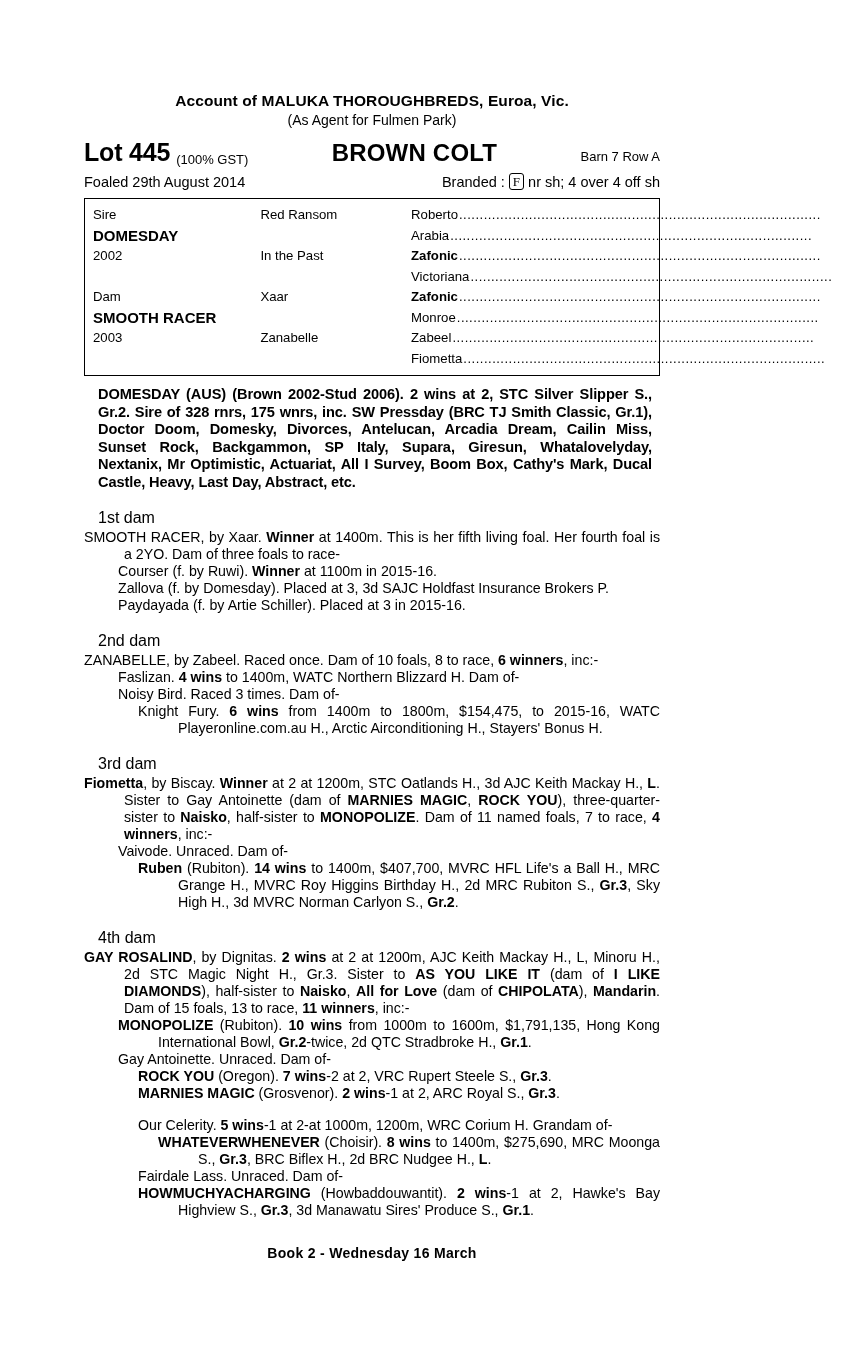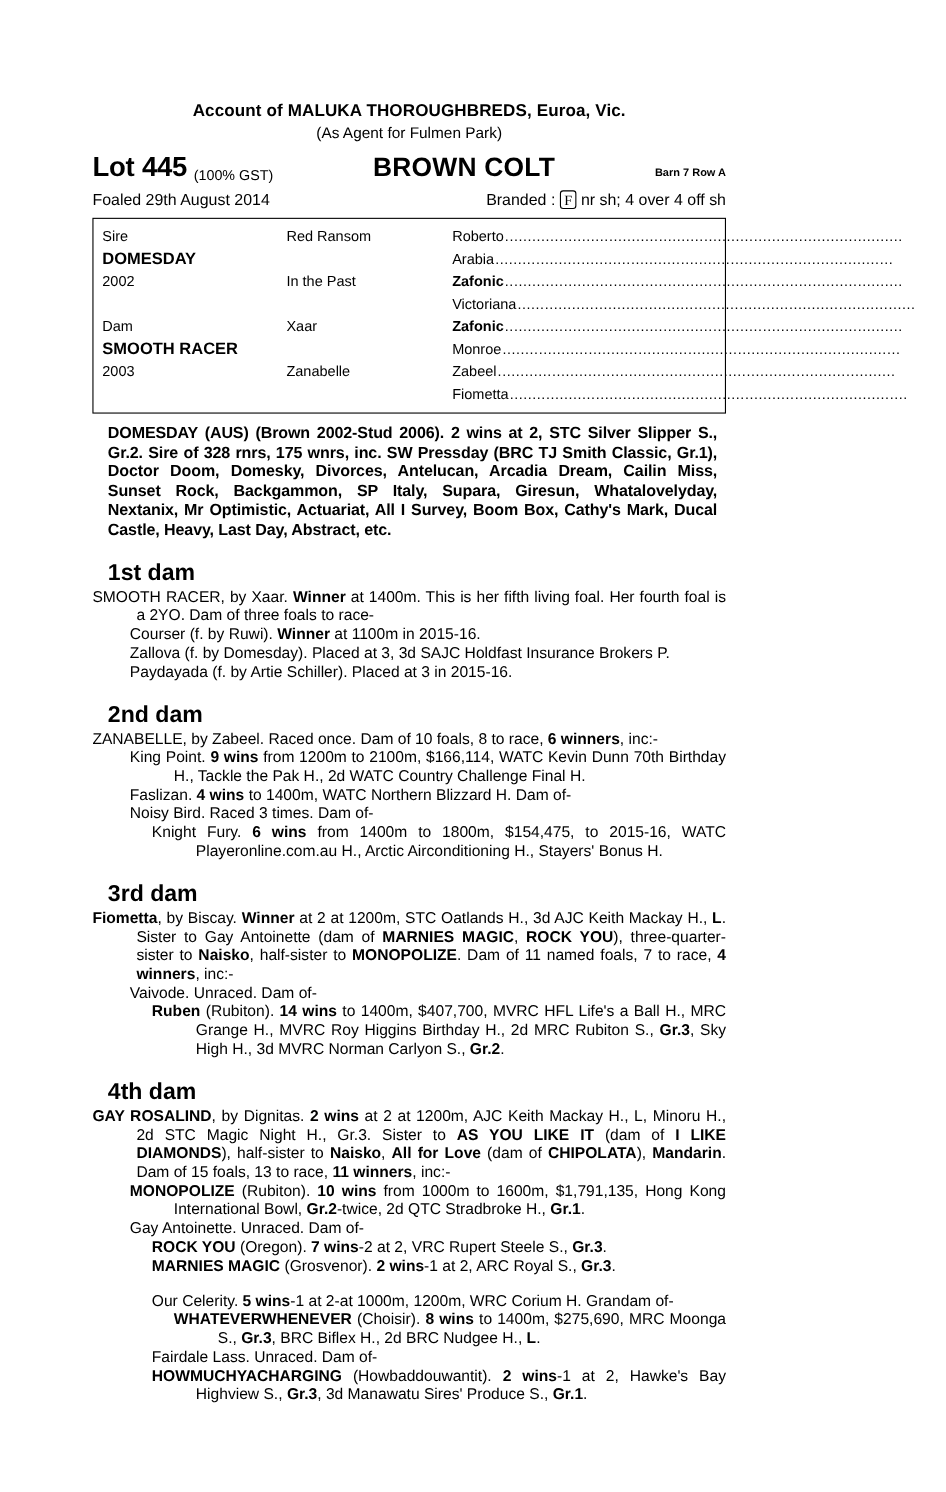--- a/index.html
+++ b/index.html
@@ -36,21 +36,21 @@
   .lotleft{flex:0 0 auto;display:flex;align-items:flex-end;}
   .lotno{font-size:25px;font-weight:bold;letter-spacing:-.2px;}
   .gst{font-size:13px;margin-left:6px;}
   .colt{
     flex:1 1 auto;
     text-align:center;
     font-size:24px;
     font-weight:bold;
     letter-spacing:.2px;
   }
-  .barn{flex:0 0 auto;font-size:10px;font-weight:bold;}
+  .barn{flex:0 0 auto;font-size:13px;font-weight:normal;}
   .foalrow{
     display:flex;
     justify-content:space-between;
     align-items:center;
     font-size:14.5px;
     margin-top:6px;
     margin-bottom:8px;
   }
   .brand{display:inline-flex;align-items:center;gap:4px;}
   .brandbox{
@@ -100,22 +100,22 @@
   .sirepara{
     margin-top:10px;
     font-size:14.6px;
     font-weight:bold;
     text-align:justify;
     line-height:17.5px;
     padding:0 8px 0 14px;
     letter-spacing:-.1px;
   }
   h2.damhead{
-    font-size:21px;
-    font-weight:bold;
+    font-size:16px;
+    font-weight:normal;
     margin:18px 0 2px 14px;
   }
   .body{
     font-size:14.2px;
     line-height:17px;
     text-align:justify;
   }
   .ind1{margin-left:34px;}
   .ind2{margin-left:54px;}
   .hang1{padding-left:40px;text-indent:-40px;}
@@ -218,21 +218,20 @@
       <h2 class="damhead">1st dam</h2>
       <div class="body">
         <div class="hang1">SMOOTH RACER, by Xaar. <b>Winner</b> at 1400m. This is her fifth living foal. Her fourth foal is a 2YO. Dam of three foals to race-</div>
         <div class="ind1" style="margin-left: 34px;">Courser (f. by Ruwi). <b>Winner</b> at 1100m in 2015-16.</div>
         <div class="ind1" style="margin-left: 34px;">Zallova (f. by Domesday). Placed at 3, 3d SAJC Holdfast Insurance Brokers P.</div>
         <div class="ind1" style="margin-left: 34px;">Paydayada (f. by Artie Schiller). Placed at 3 in 2015-16.</div>
       </div>
       <h2 class="damhead">2nd dam</h2>
       <div class="body">
         <div class="hang1">ZANABELLE, by Zabeel. Raced once. Dam of 10 foals, 8 to race, <b>6 winners</b>, inc:-</div>
-        <div class="hang2">King Point. <b>9 wins</b> from 1200m to 2100m, $166,114, WATC Kevin Dunn 70th Birthday H., Tackle the Pak H., 2d WATC Country Challenge Final H.</div>
         <div class="ind1" style="margin-left: 34px;">Faslizan. <b>4 wins</b> to 1400m, WATC Northern Blizzard H. Dam of-</div>
         <div class="ind1" style="margin-left: 34px;">Noisy Bird. Raced 3 times. Dam of-</div>
         <div class="hang3" style="margin-left: 54px;">Knight Fury. <b>6 wins</b> from 1400m to 1800m, $154,475, to 2015-16, WATC Playeronline.com.au H., Arctic Airconditioning H., Stayers' Bonus H.</div>
       </div>
       <h2 class="damhead">3rd dam</h2>
       <div class="body">
         <div class="hang1"><b>Fiometta</b>, by Biscay. <b>Winner</b> at 2 at 1200m, STC Oatlands H., 3d AJC Keith Mackay H., <b>L</b>. Sister to Gay Antoinette (dam of <b>MARNIES MAGIC</b>, <b>ROCK YOU</b>), three-quarter-sister to <b>Naisko</b>, half-sister to <b>MONOPOLIZE</b>. Dam of 11 named foals, 7 to race, <b>4 winners</b>, inc:-</div>
         <div class="ind1" style="margin-left: 34px;">Vaivode. Unraced. Dam of-</div>
         <div class="hang3" style="margin-left: 54px;"><b>Ruben</b> (Rubiton). <b>14 wins</b> to 1400m, $407,700, MVRC HFL Life's a Ball H., MRC Grange H., MVRC Roy Higgins Birthday H., 2d MRC Rubiton S., <b>Gr.3</b>, Sky High H., 3d MVRC Norman Carlyon S., <b>Gr.2</b>.</div>
       </div>
@@ -243,13 +242,14 @@
         <div class="ind1" style="margin-left: 34px;">Gay Antoinette. Unraced. Dam of-</div>
         <div class="ind2" style="margin-left: 54px;"><b>ROCK YOU</b> (Oregon). <b>7 wins</b>-2 at 2, VRC Rupert Steele S., <b>Gr.3</b>.</div>
         <div class="ind2" style="margin-left: 54px;"><b>MARNIES MAGIC</b> (Grosvenor). <b>2 wins</b>-1 at 2, ARC Royal S., <b>Gr.3</b>.</div>
         <div class="ind2" style="margin-left: 54px; margin-top: 15px;">Our Celerity. <b>5 wins</b>-1 at 2-at 1000m, 1200m, WRC Corium H. Grandam of-</div>
         <div class="hang3" style="margin-left: 74px;"><b>WHATEVERWHENEVER</b> (Choisir). <b>8 wins</b> to 1400m, $275,690, MRC Moonga S., <b>Gr.3</b>, BRC Biflex H., 2d BRC Nudgee H., <b>L</b>.</div>
         <div class="ind2" style="margin-left: 54px;">Fairdale Lass. Unraced. Dam of-</div>
         <div class="hang3" style=""><b>HOWMUCHYACHARGING</b> (Howbaddouwantit). <b>2 wins</b>-1 at 2, Hawke's Bay Highview S., <b>Gr.3</b>, 3d Manawatu Sires' Produce S., <b>Gr.1</b>.</div>
       </div>
     </div>
 
+  <div class="footer">Book 2 -  Wednesday 16 March</div>
 </div>
 
 </body></html>

